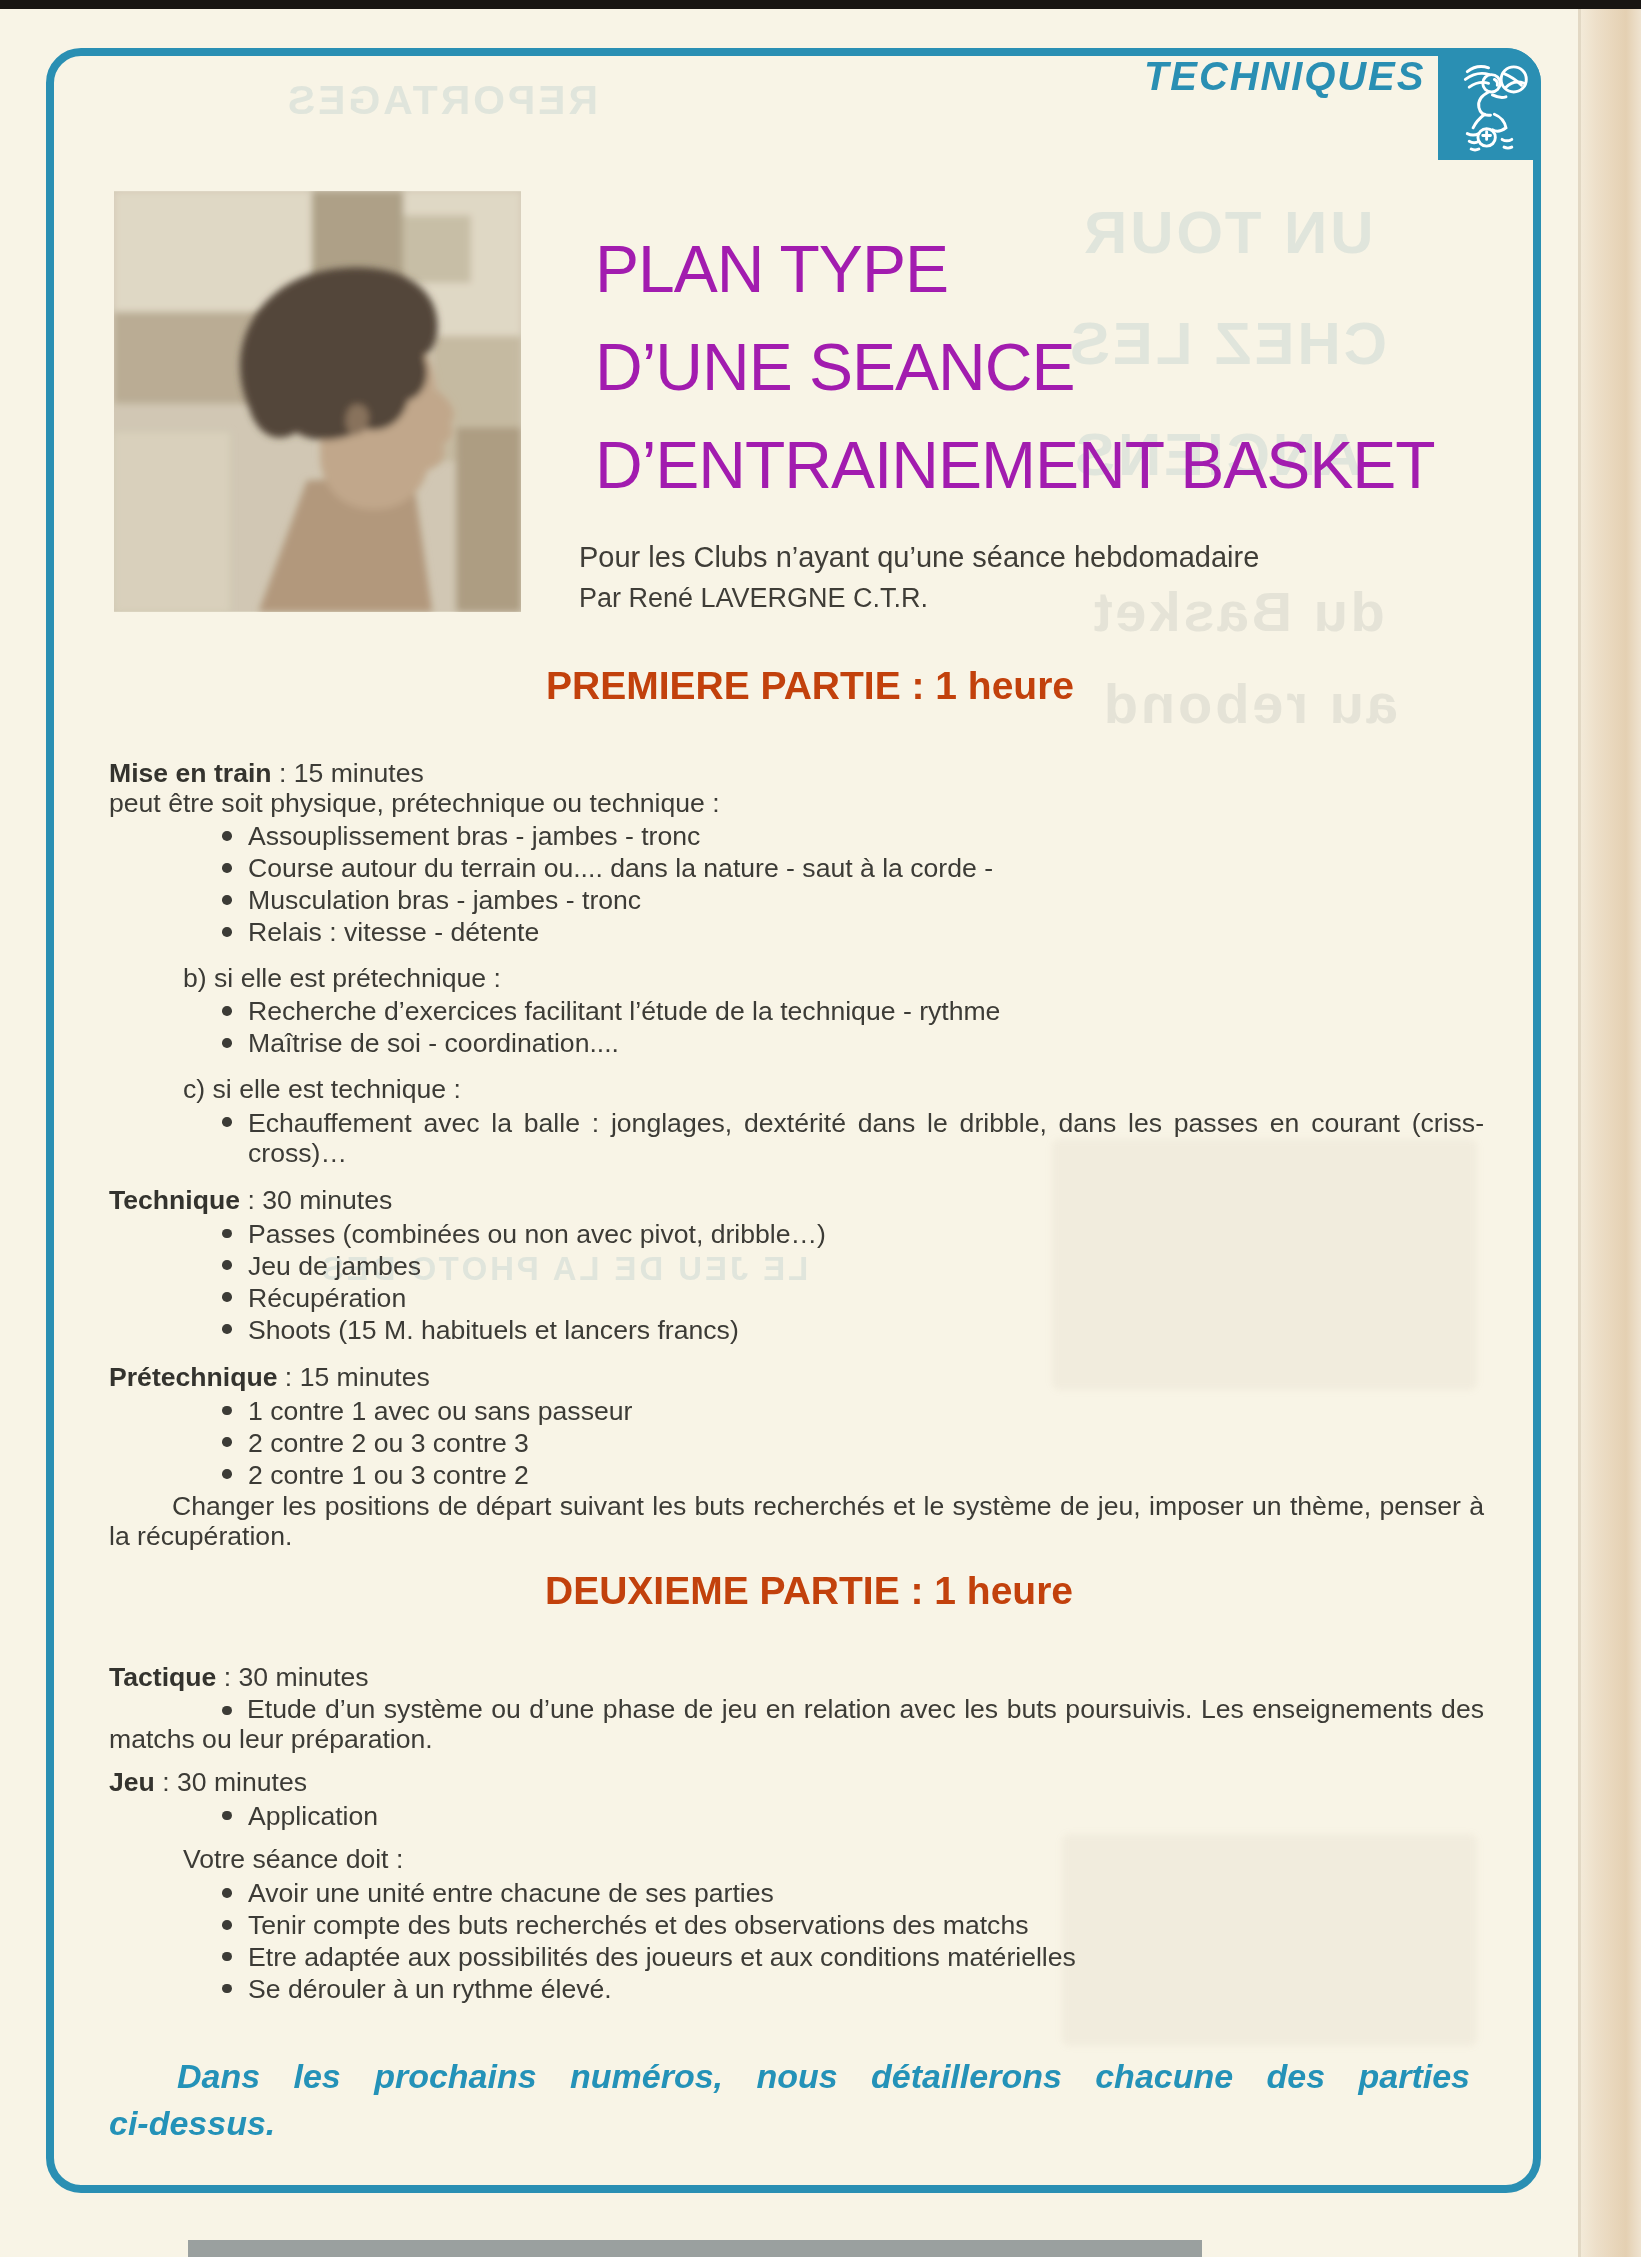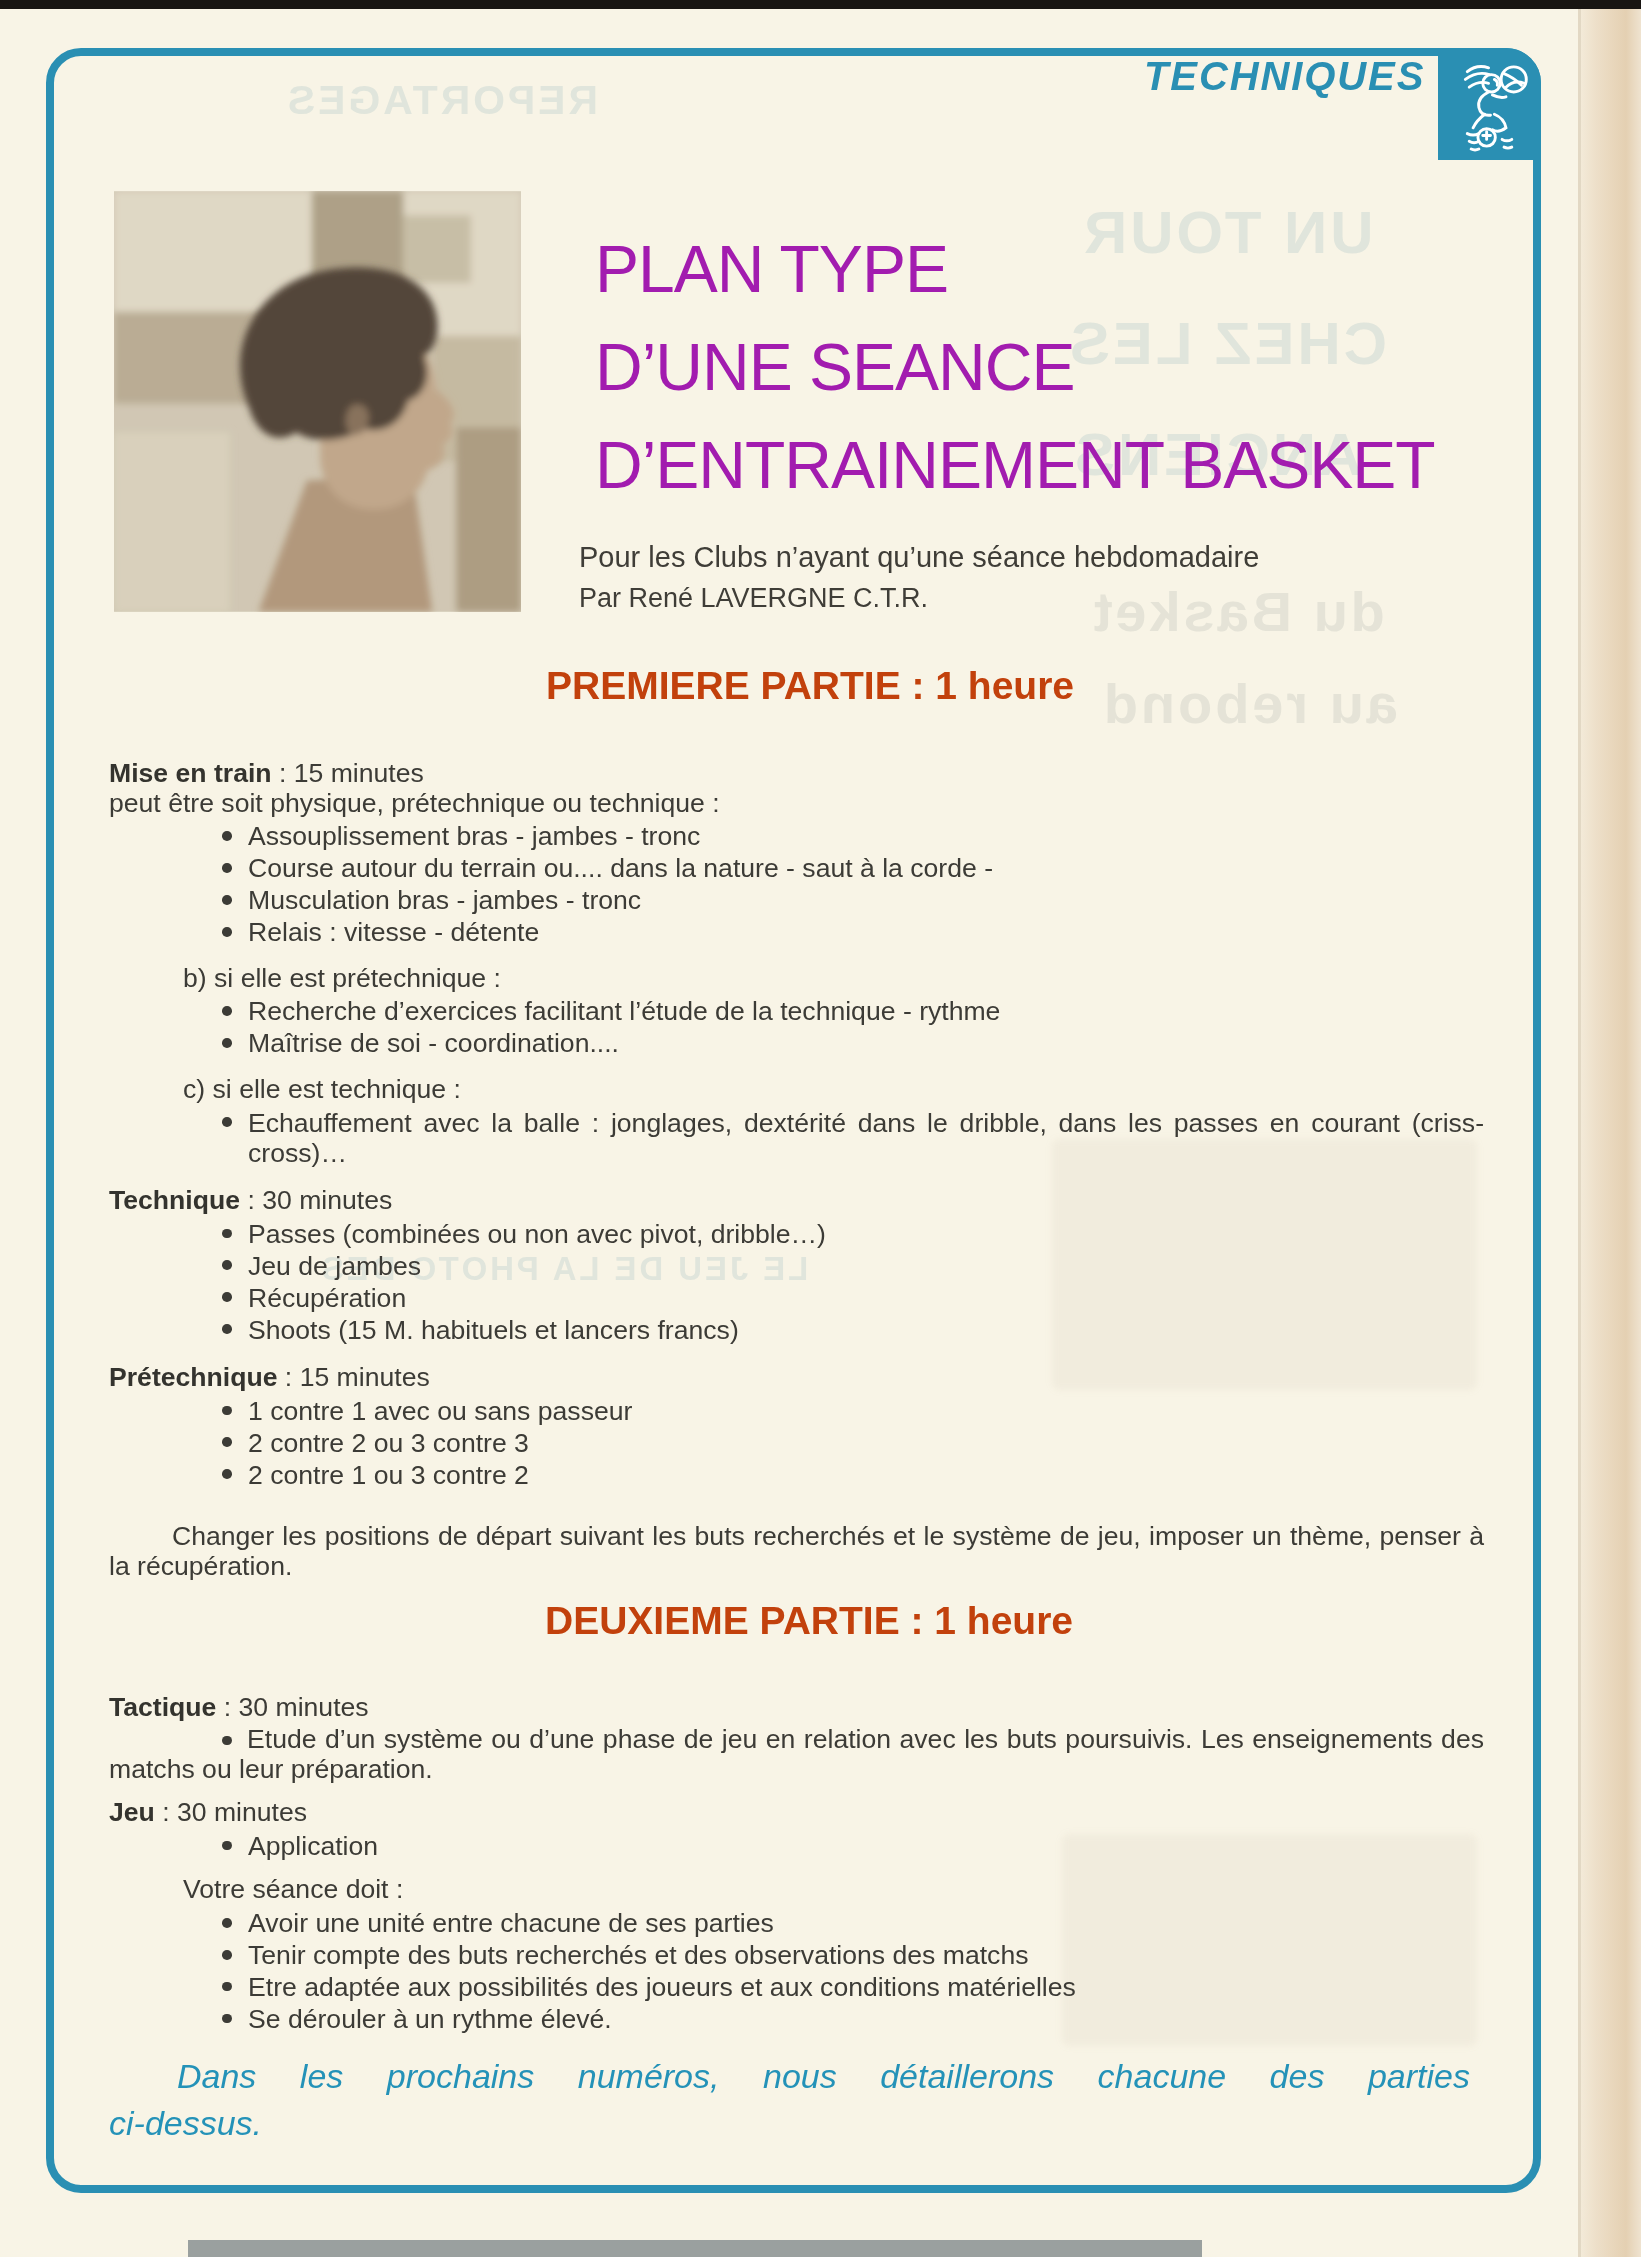--- a/index.html
+++ b/index.html
@@ -37,29 +37,29 @@
   
   .body{position:absolute;left:109px;top:746px;width:1375px;font-size:26.6px;line-height:30px;
         padding-top:11.6px;}
   .lbl{font-weight:700;color:#34332e;}
   .group-head{margin:12.6px 0 0 74px;}
   ul.bullets{list-style:none;margin:3.9px 0 0 113px;padding:0;}
   ul.bullets li{position:relative;padding-left:26px;margin-top:1.9px;text-align:justify;}
   ul.bullets li .dot{position:absolute;left:0;top:9.7px;width:9.7px;height:9.7px;border-radius:50%;
         background:#3c3b36;}
   .sec{margin-top:17.4px;}
-  .note{margin-top:31px;text-indent:63px;text-align:justify;}
+  .note{margin-top:1px;text-indent:63px;text-align:justify;}
   .part2{margin:25px 0 0 436px;height:42px;}
   .tact{margin-top:44px;}
   .hang{margin-top:1.9px;text-indent:113px;text-align:justify;}
   .idot{display:inline-block;width:9.7px;height:9.7px;border-radius:50%;background:#3c3b36;
         margin-right:15.4px;vertical-align:middle;}
   .votre{margin:13.5px 0 0 74px;}
   
-  .footer{position:absolute;left:109px;top:2053px;width:1361px;color:#2492b8;font-weight:400;
+  .footer{position:absolute;left:109px;top:2053px;width:1361px;color:#2492b8;font-weight:700;
           font-style:italic;font-size:34px;line-height:47px;}
   .footer .l1{text-align:justify;text-align-last:justify;text-indent:68px;}
 </style>
 </head>
 <body>
 
 <div id="scan">
 
   <div class="top-edge"></div>
   <div class="right-page-edge"></div>

